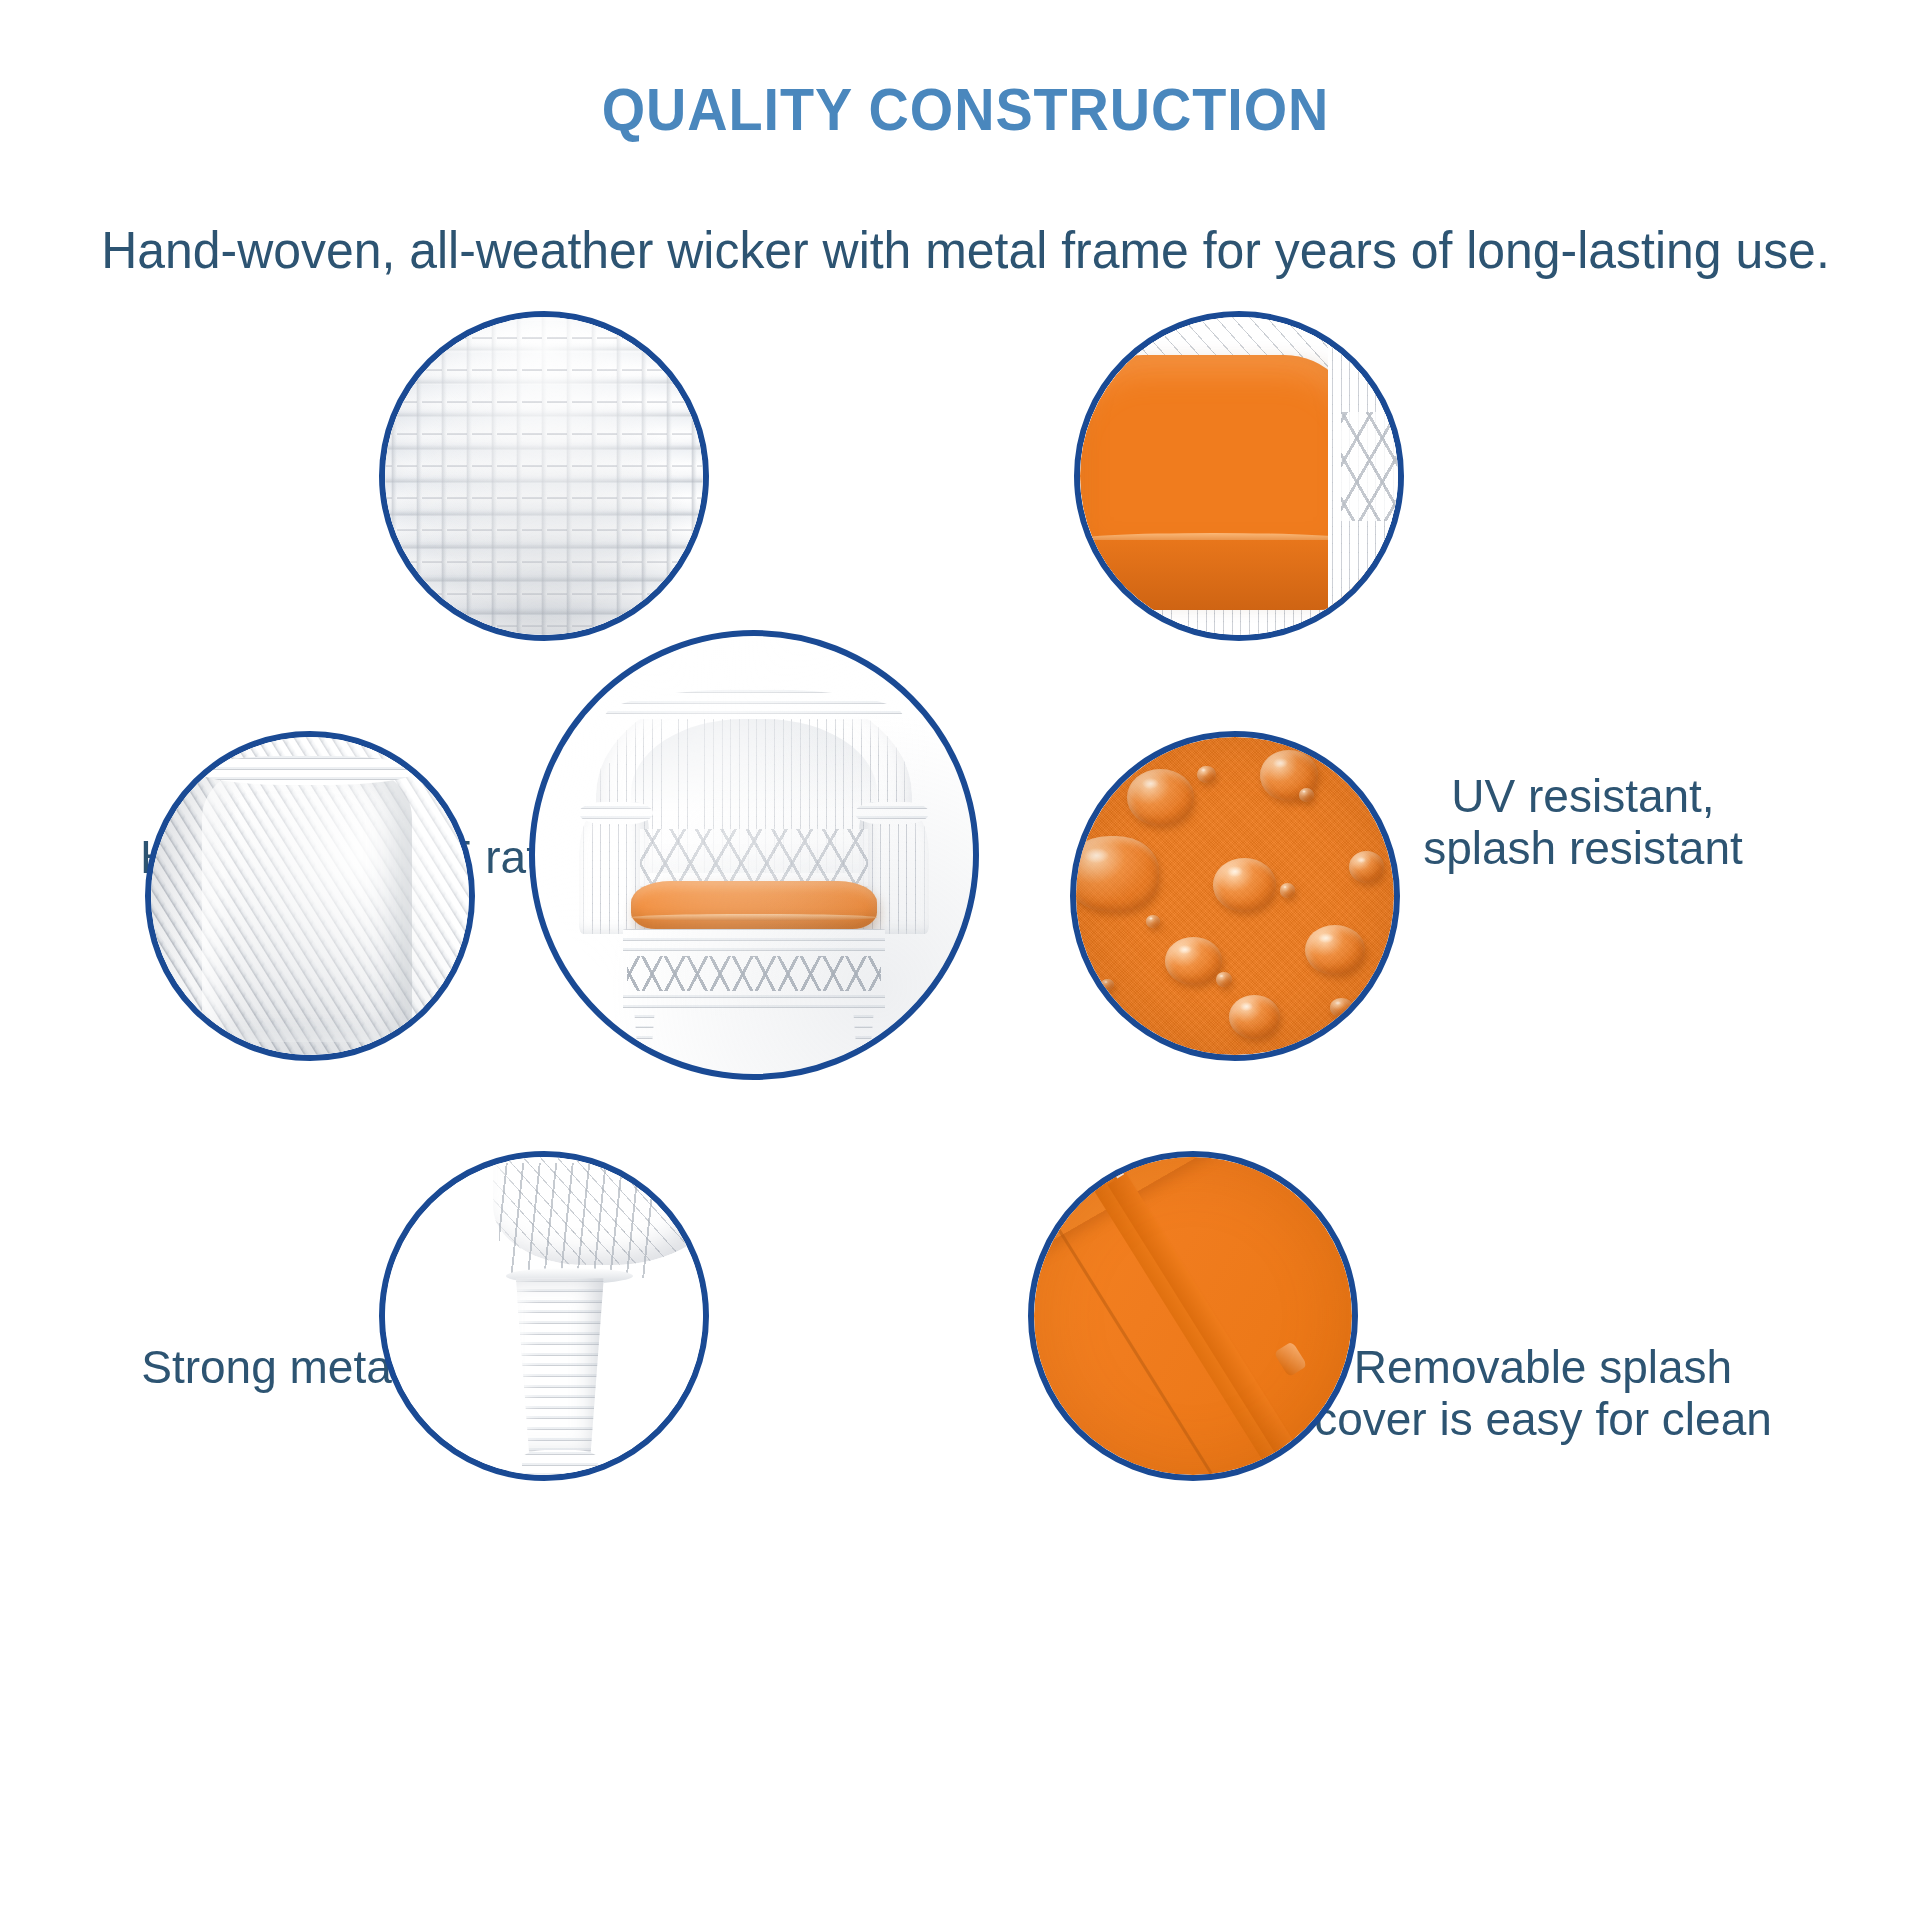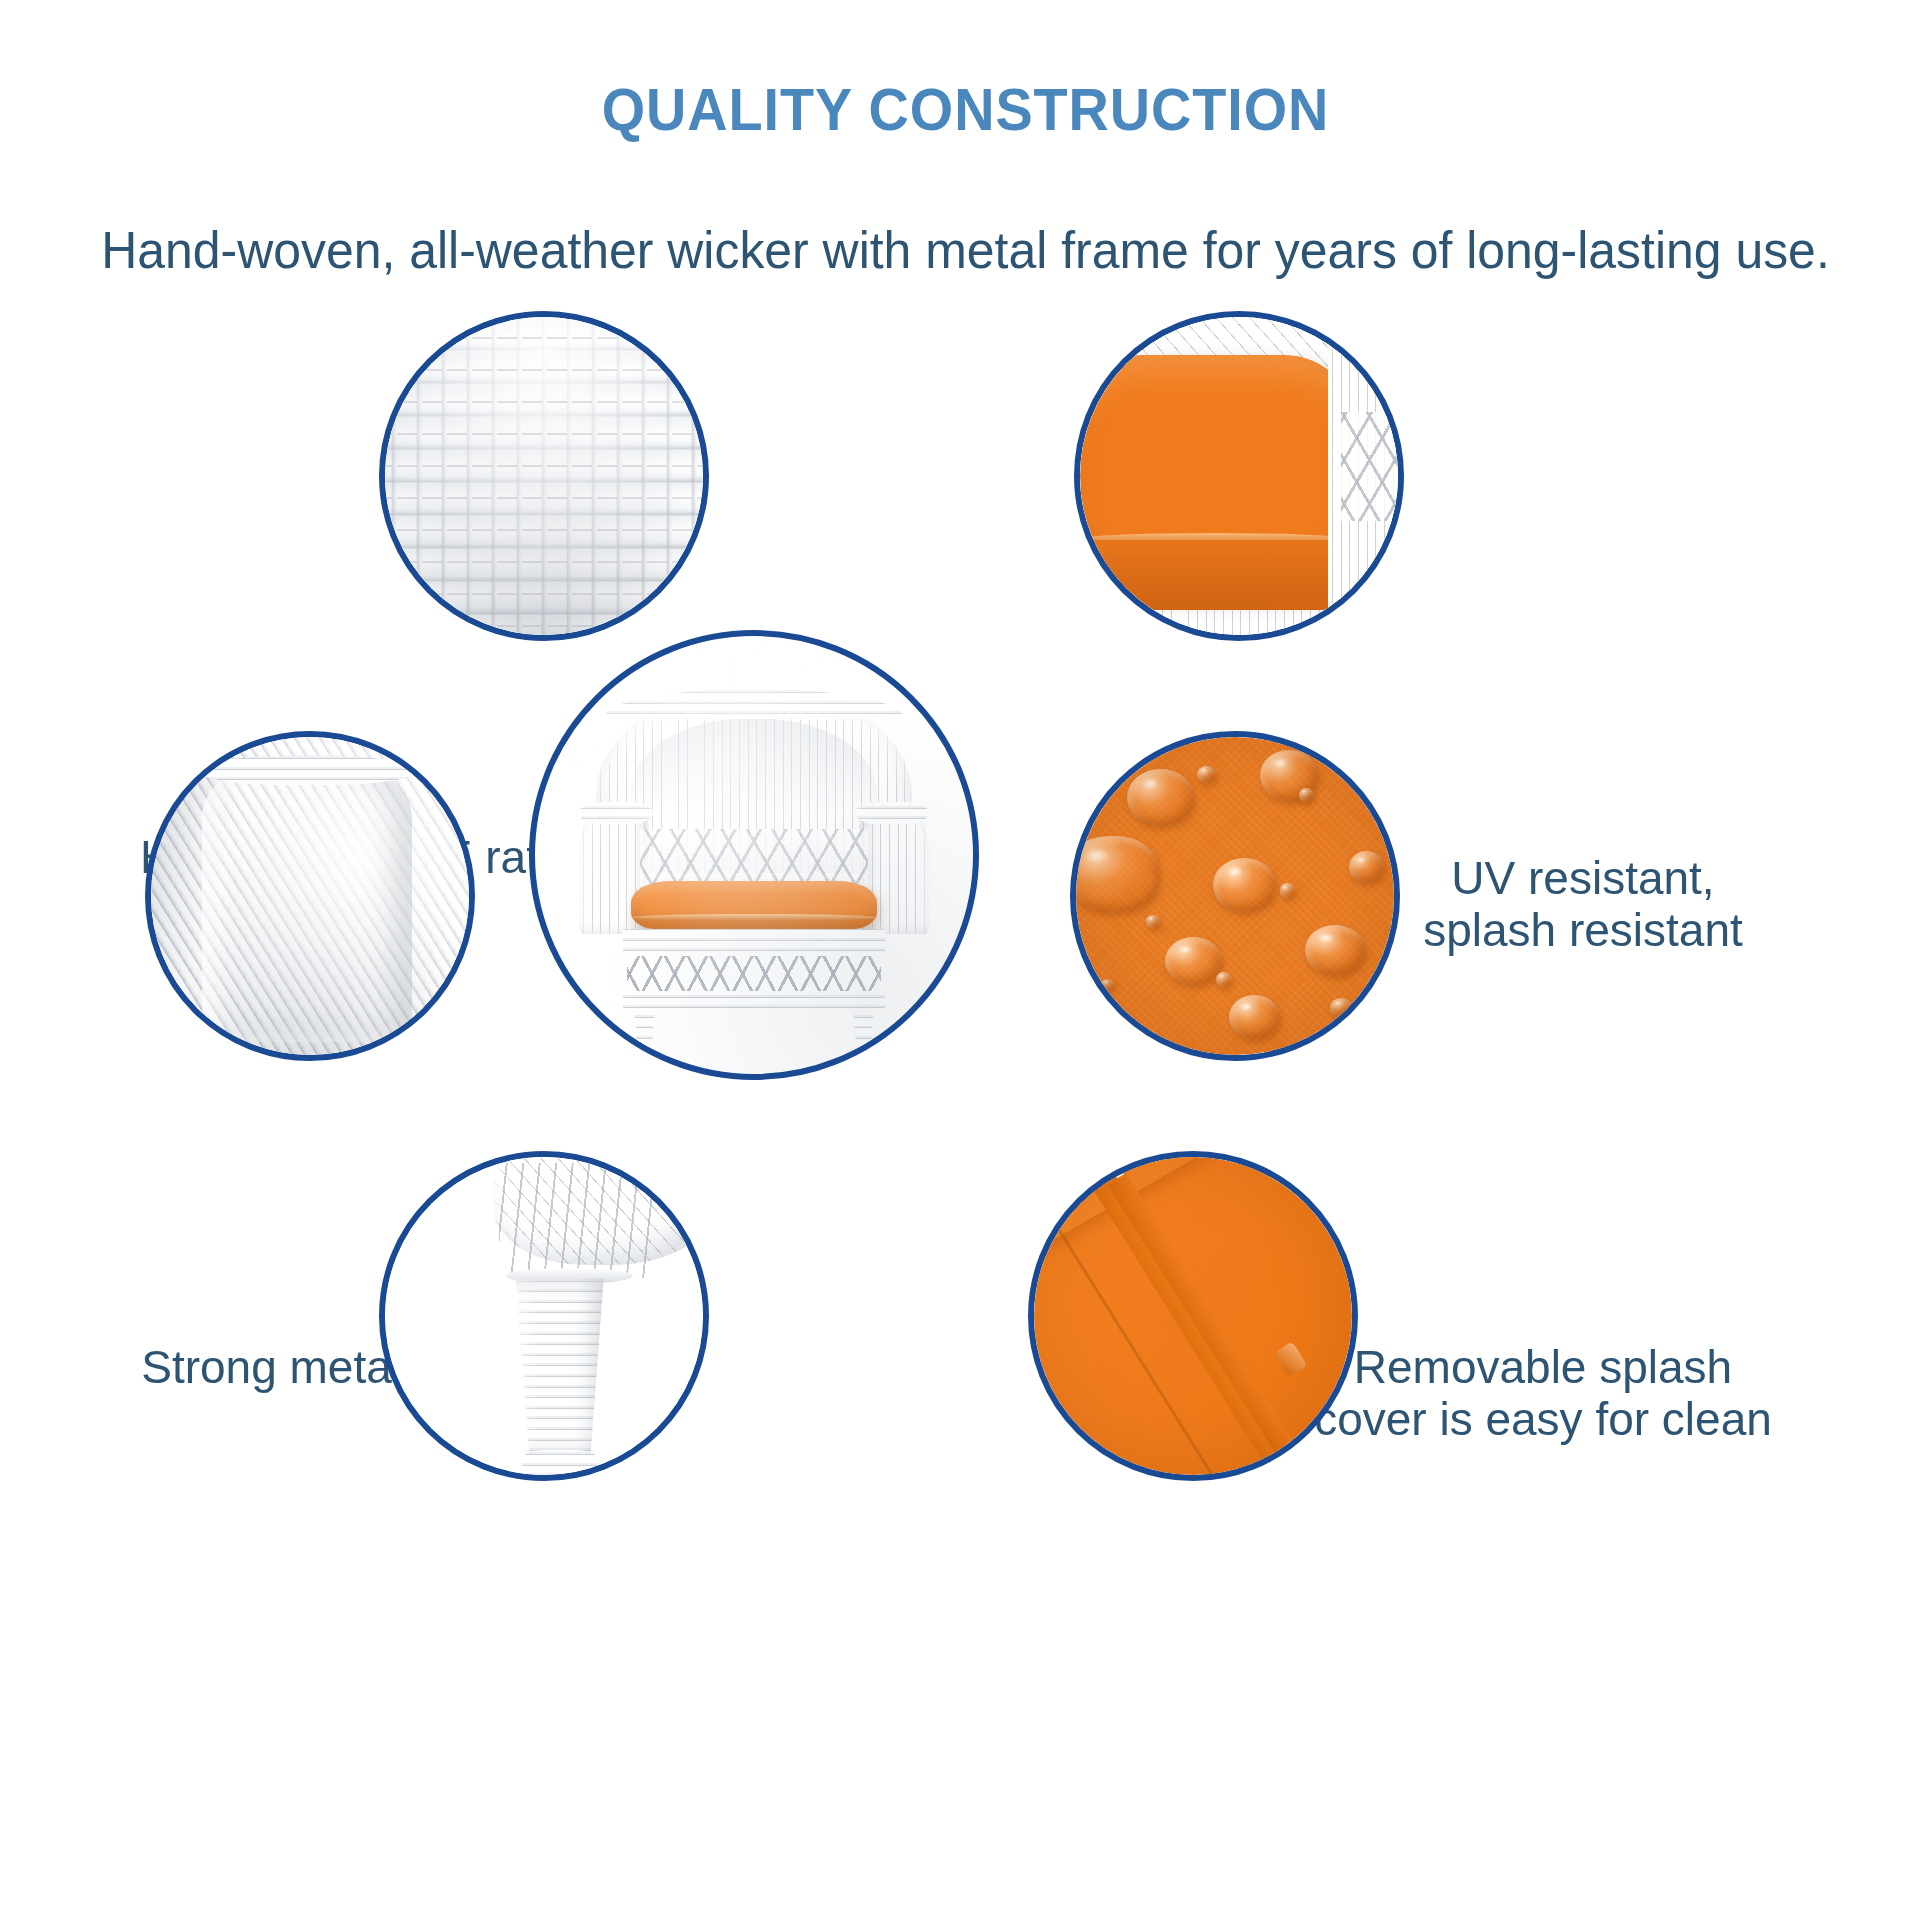--- a/index.html
+++ b/index.html
@@ -238,21 +238,21 @@
     <div class="c-part" style="left:-4%; top:12%; width:92%; height:74%; border-radius:26% 26% 10% 10% / 34% 34% 10% 10%; background:#f07c1e; box-shadow: inset 0 -25px 39px rgba(175,82,12,.45), inset 0 17.4px 29px rgba(255,190,130,.35), 5.8px 9.7px 21px rgba(120,60,10,.28);"></div>
 
     <div class="c-part" style="left:-4%; top:68%; width:92%; height:5%; background:linear-gradient(180deg,rgba(255,205,150,.75),rgba(198,96,16,.65)); border-radius:50%;"></div>
 
     <div class="c-part" style="left:-4%; top:70%; width:92%; height:22%; background:linear-gradient(180deg,#e8761b,#cf6413); border-radius:0 0 14% 14%;"></div>
 
     <div class="c-part wv-fine" style="right:-2%; top:0%; width:24%; height:100%;"></div>
     <div class="c-part lattice" style="right:0%; top:30%; width:18%; height:34%; opacity:.8;"></div>
   </div>
 </div>
-<div class="caption" style="left:1390px; top:853px; width:386px;">UV resistant,
+<div class="caption" style="left:1390px; top:771px; width:386px;">UV resistant,
 splash resistant</div>
 
 <div class="circle" style="left:145px; top:731px; width:330px; height:330px;">
   <div class="circle-inner">
     <div class="weave-micro"></div>
 
     <div class="c-part" style="left:16%;top:8%;width:66%;height:88%;border-radius:34% 34% 8% 8%/20% 20% 6% 6%;box-shadow:inset 13.5px 0 27px rgba(255,255,255,.85), inset -17.4px 0 29px rgba(150,157,167,.35);"></div>
 
     <div class="c-part wv-rope" style="left:14%;top:6%;width:70%;height:9%;border-radius:50%/60%;"></div>
   </div>

